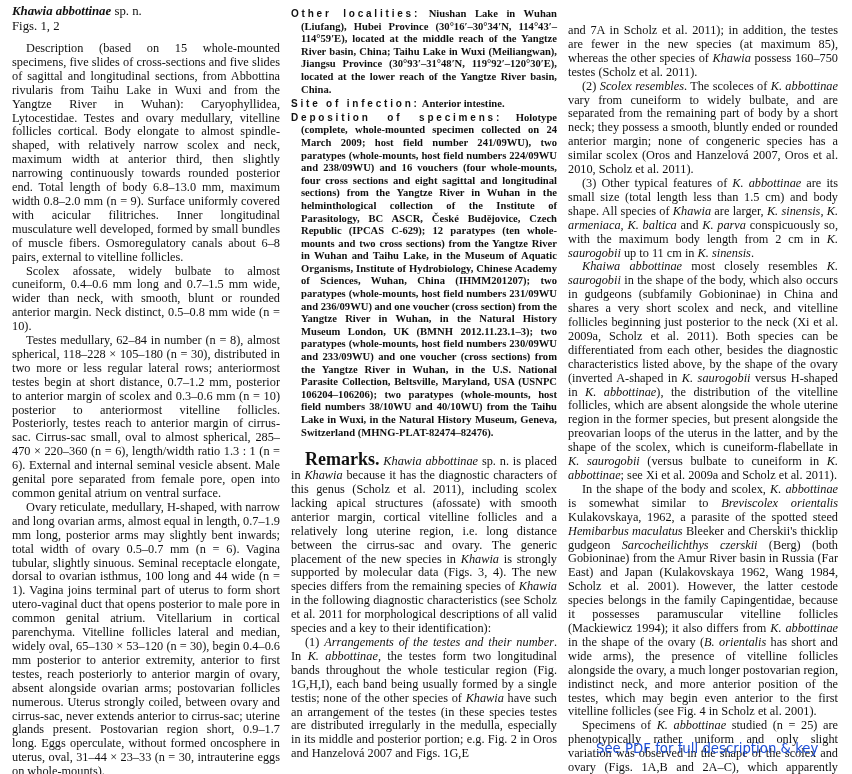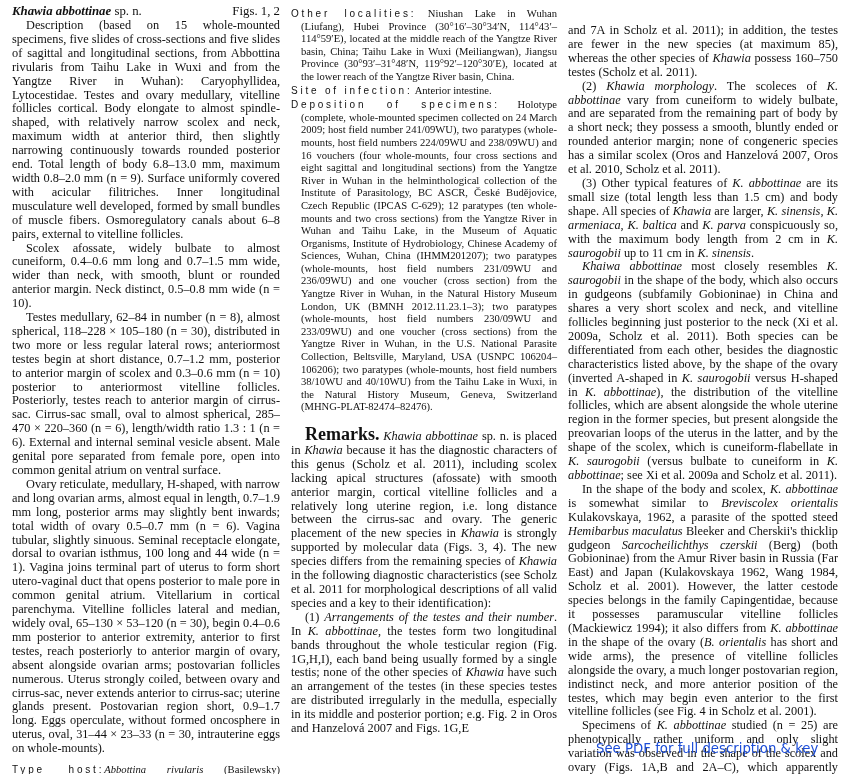--- a/index.html
+++ b/index.html
@@ -10,29 +10,29 @@
   }
   .col { position: absolute; top: 0; }
   .c1 { left: 12px; width: 268px; top: 4px; }
   .c2 { left: 291px; width: 266px; top: 8px; }
   .c3 { left: 568px; width: 270px; top: 24px; }
 
   .main { font-size: 12.3px; line-height: 13.9px; text-align: justify; hyphens: none; }
   .main p { margin: 0; text-indent: 14px; }
   .main p.noind { text-indent: 0; }
 
-  .head { display: flex; justify-content: space-between; font-size: 12.8px; line-height: 15px; margin-bottom: 0; }
+  .head { display: flex; justify-content: flex-end; font-size: 12.8px; line-height: 15px; margin-bottom: 8px; flex-direction: column; }
   .head .species { font-style: italic; font-weight: bold; }
   .head .species span.sp { font-style: normal; font-weight: normal; }
 
   .small { font-size: 10.6px; line-height: 12.6px; text-align: justify; }
   .small p { margin: 0 0 1.5px 0; padding-left: 10px; text-indent: -10px; }
   .lbl { letter-spacing: 2.8px; font-family: "Liberation Sans", "DejaVu Sans", sans-serif; font-size: 10px; }
   .c1 .small { margin-top: 8px; }
-  .c2 .small { margin-bottom: 14px; }
+  .c2 .small { margin-bottom: 14px; font-weight: bold; }
 
   .remarks { margin-top: 7px; }
   .remarks b { font-size: 18px; }
   i { font-style: italic; }
 
   .footer-note {
     position: absolute; left: 596px; top: 741px;
     font-family: "DejaVu Sans", "Liberation Sans", sans-serif;
     font-size: 13.3px; color: #1d4ed8;
   }
@@ -65,21 +65,21 @@
   </div>
   <div class="main remarks">
     <p><b>Remarks.</b> <i>Khawia abbottinae</i><span> sp. n. is placed in </span><i>Khawia</i><span> because it has the diagnostic characters of this genus (Scholz et al. 2011), including scolex lacking apical structures (afossate) with smooth anterior margin, cortical vitelline follicles and a relatively long uterine region, i.e. long distance between the cirrus-sac and ovary. The generic placement of the new species in </span><i>Khawia</i><span> is strongly supported by molecular data (Figs. 3, 4). The new species differs from the remaining species of </span><i>Khawia</i><span> in the following diagnostic characteristics (see Scholz et al. 2011 for morphological descriptions of all valid species and a key to their identification):</span></p>
     <p><span>(1) </span><i>Arrangements of the testes and their number</i><span>. In </span><i>K. abbottinae</i><span>, the testes form two longitudinal bands throughout the whole testicular region (Fig. 1G,H,I), each band being usually formed by a single testis; none of the other species of </span><i>Khawia</i><span> have such an arrangement of the testes (in these species testes are distributed irregularly in the medulla, especially in its middle and posterior portion; e.g. Fig. 2 in Oros and Hanzelová 2007 and Figs. 1G,E</span></p>
   </div>
 </div>
 
 <div class="col c3">
   <div class="main">
     <p class="noind"><span>and 7A in Scholz et al. 2011); in addition, the testes are fewer in the new species (at maximum 85), whereas the other species of </span><i>Khawia</i><span> possess 160–750 testes (Scholz et al. 2011).</span></p>
-    <p><span>(2) </span><i>Khawia morphology</i><span>. The scoleces of </span><i>K. abbottinae</i><span> vary from cuneiform to widely bulbate, and are separated from the remaining part of body by a short neck; they possess a smooth, bluntly ended or rounded anterior margin; none of congeneric species has a similar scolex (Oros and Hanzelová 2007, Oros et al. 2010, Scholz et al. 2011).</span></p>
+    <p><span>(2) </span><i>Scolex resembles</i><span>. The scoleces of </span><i>K. abbottinae</i><span> vary from cuneiform to widely bulbate, and are separated from the remaining part of body by a short neck; they possess a smooth, bluntly ended or rounded anterior margin; none of congeneric species has a similar scolex (Oros and Hanzelová 2007, Oros et al. 2010, Scholz et al. 2011).</span></p>
     <p><span>(3) Other typical features of </span><i>K. abbottinae</i><span> are its small size (total length less than 1.5 cm) and body shape. All species of </span><i>Khawia</i><span> are larger, </span><i>K. sinensis</i><span>, </span><i>K. armeniaca</i><span>, </span><i>K. baltica</i><span> and </span><i>K. parva</i><span> conspicuously so, with the maximum body length from 2 cm in </span><i>K. saurogobii</i><span> up to 11 cm in </span><i>K. sinensis</i><span>.</span></p>
     <p><i>Khaiwa abbottinae</i><span> most closely resembles </span><i>K. saurogobii</i><span> in the shape of the body, which also occurs in gudgeons (subfamily Gobioninae) in China and shares a very short scolex and neck, and vitelline follicles beginning just posterior to the neck (Xi et al. 2009a, Scholz et al. 2011). Both species can be differentiated from each other, besides the diagnostic characteristics listed above, by the shape of the ovary (inverted A-shaped in </span><i>K. saurogobii</i><span> versus H-shaped in </span><i>K. abbottinae</i><span>), the distribution of the vitelline follicles, which are absent alongside the whole uterine region in the former species, but present alongside the preovarian loops of the uterus in the latter, and by the shape of the scolex, which is cuneiform-flabellate in </span><i>K. saurogobii</i><span> (versus bulbate to cuneiform in </span><i>K. abbottinae</i><span>; see Xi et al. 2009a and Scholz et al. 2011).</span></p>
     <p><span>In the shape of the body and scolex, </span><i>K. abbottinae</i><span> is somewhat similar to </span><i>Breviscolex orientalis</i><span> Kulakovskaya, 1962, a parasite of the spotted steed </span><i>Hemibarbus maculatus</i><span> Bleeker and Cherskii's thicklip gudgeon </span><i>Sarcocheilichthys czerskii</i><span> (Berg) (both Gobioninae) from the Amur River basin in Russia (Far East) and Japan (Kulakovskaya 1962, Wang 1984, Scholz et al. 2001). However, the latter cestode species belongs in the family Capingentidae, because it possesses paramuscular vitelline follicles (Mackiewicz 1994); it also differs from </span><i>K. abbottinae</i><span> in the shape of the ovary (</span><i>B. orientalis</i><span> has short and wide arms), the presence of vitelline follicles alongside the ovary, a much longer postovarian region, indistinct neck, and more anterior position of the testes, which may begin even anterior to the first vitelline follicles (see Fig. 4 in Scholz et al. 2001).</span></p>
     <p><span>Specimens of </span><i>K. abbottinae</i><span> studied (n = 25) are phenotypically rather uniform and only slight variation was observed in the shape of the scolex and ovary (Figs. 1A,B and 2A–C), which apparently reflects intraspecific variability.</span></p>
   </div>
 </div>
 
 <div class="footer-note">See PDF for full description &amp; key</div>
 
 </body></html>

